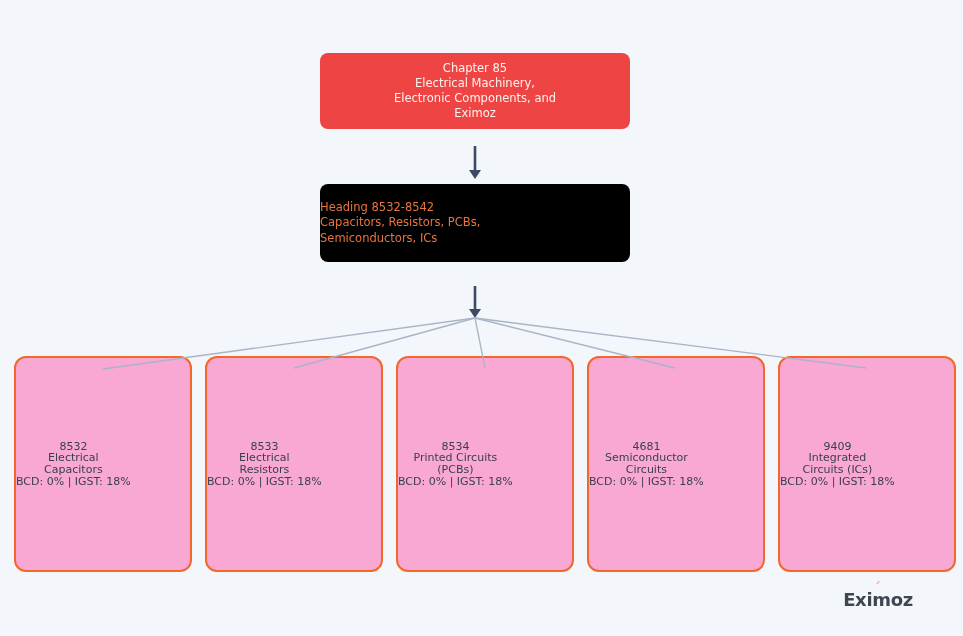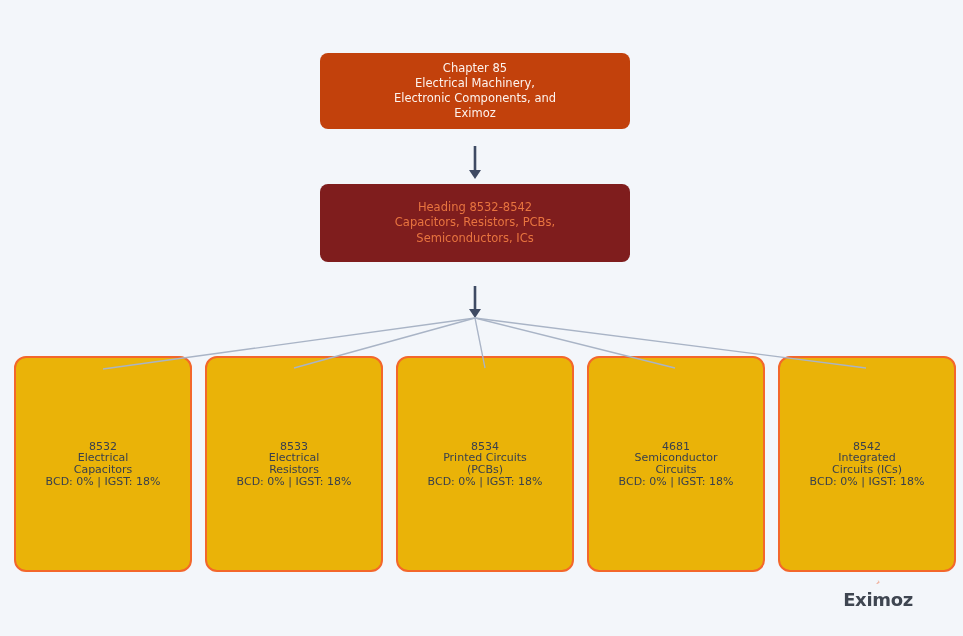--- a/index.html
+++ b/index.html
@@ -26,41 +26,41 @@
     text-align: center;
     font-size: 21px;
     font-weight: bold;
     color: #222f49;
     letter-spacing: 0.2px;
   }
   .chapter-box {
     position: absolute;
     left: 320px; top: 53px;
     width: 310px; height: 76px;
-    background: #c2410c;
+    background: #ef4444;
     border-radius: 8px;
     display: flex;
     flex-direction: column;
     align-items: center;
     justify-content: center;
     color: #fdf3ee;
     font-size: 11.5px;
     line-height: 15.2px;
     text-align: center;
     z-index: 1;
   }
   .heading-box {
     position: absolute;
     left: 320px; top: 184px;
     width: 310px; height: 78px;
-    background: #7f1d1d;
+    background: #000000;
     border-radius: 8px;
     display: flex;
     flex-direction: column;
-    align-items: center;
+    align-items: flex-start;
     justify-content: center;
     color: #e8743f;
     font-size: 11.5px;
     line-height: 15.2px;
     text-align: center;
     z-index: 1;
   }
   .sub-label {
     position: absolute;
     top: 298px;
@@ -68,27 +68,27 @@
     width: 963px;
     text-align: center;
     font-size: 10.5px;
     color: #8d96a8;
     z-index: 1;
   }
   .sub-box {
     position: absolute;
     top: 356px;
     width: 178px; height: 216px;
-    background: #eab308;
+    background: #f9a8d4;
     border: 2px solid #f3672b;
     border-radius: 12px;
     box-sizing: border-box;
     display: flex;
     align-items: center;
-    justify-content: center;
+    justify-content: flex-start;
     z-index: 1;
   }
   .sub-text {
     text-align: center;
     font-size: 11px;
     line-height: 11.7px;
     color: #39404d;
   }
   .overlay-svg {
     position: absolute;
@@ -171,21 +171,21 @@
     <div class="sub-text">
       <div>4681</div>
       <div>Semiconductor</div>
       <div>Circuits</div>
       <div>BCD: 0% | IGST: 18%</div>
     </div>
   </div>
 
   <div class="sub-box" style="left:778px">
     <div class="sub-text">
-      <div>8542</div>
+      <div>9409</div>
       <div>Integrated</div>
       <div>Circuits (ICs)</div>
       <div>BCD: 0% | IGST: 18%</div>
     </div>
   </div>
 
   <svg class="overlay-svg" viewBox="0 0 963 636" xmlns="http://www.w3.org/2000/svg">
 
     <line x1="475" y1="146" x2="475" y2="171" stroke-width="2.6" stroke="#3e4a63"></line>
     <polygon points="469,170 481,170 475,179" fill="#3e4a63"></polygon>

